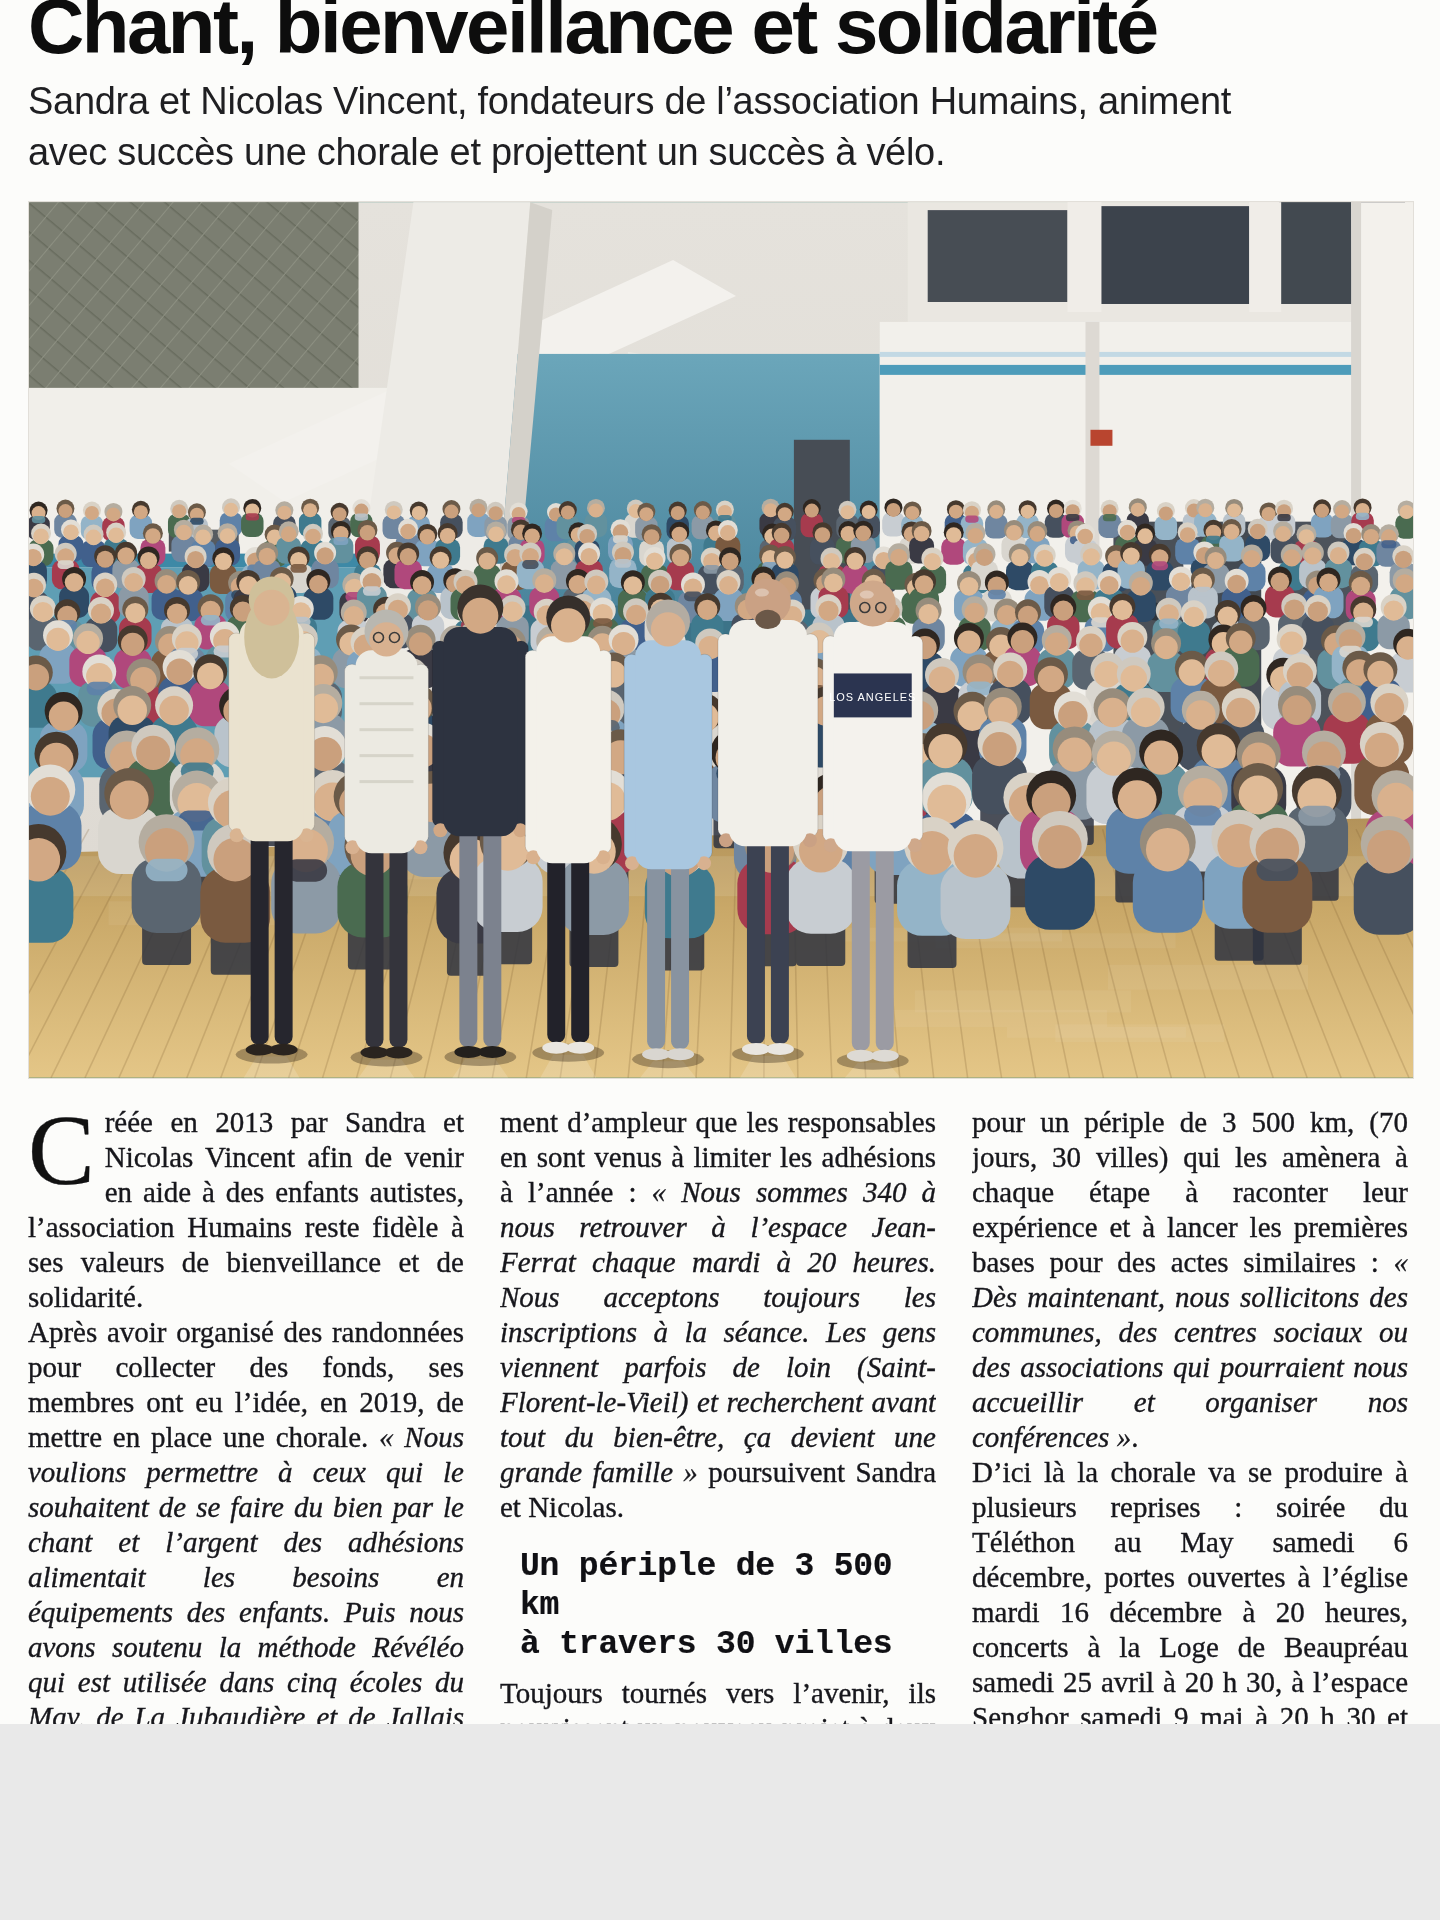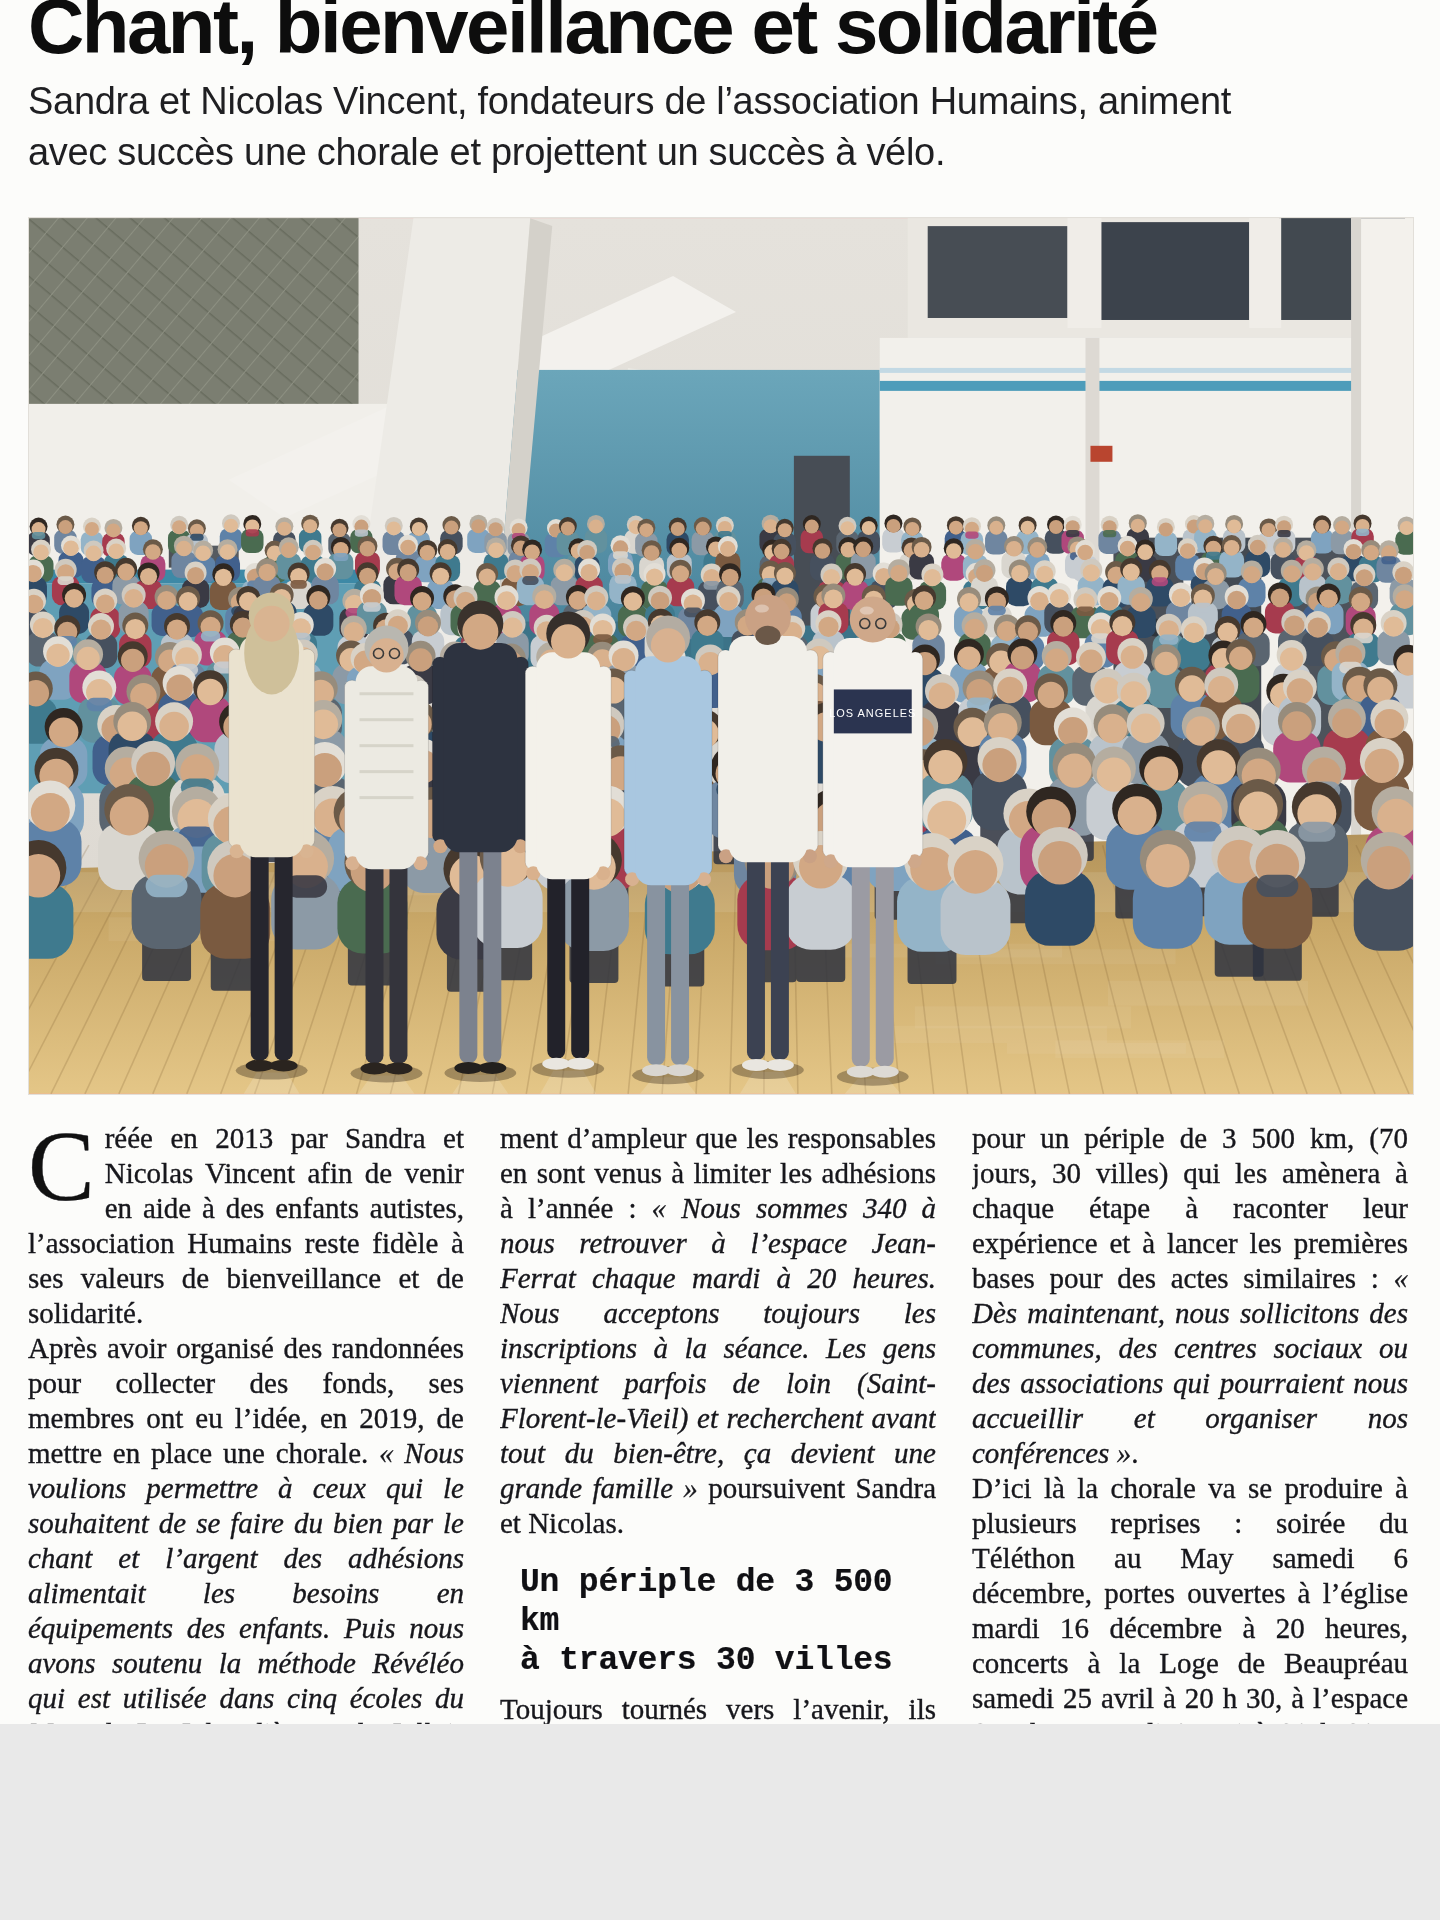--- a/index.html
+++ b/index.html
@@ -13,22 +13,22 @@
   .headline{
     margin:-14px 0 0 0; font-size:78px; line-height:1.04; font-weight:700;
     letter-spacing:-2.5px; color:#0d0d0d; white-space:nowrap;
   }
   .subhead{
     margin-top:9px; font-size:38px; line-height:1.33; font-weight:400;
     color:#1f1f22; letter-spacing:-0.3px;
   }
   .subhead span{display:block;}
   .photo-wrap{
-    margin-top:40px; width:1384px; height:876px;
-    border:1px solid #e2dfd9; background:#fca5a5; overflow:hidden;
+    margin-top:24px; width:1384px; height:876px;
+    border:1px solid #e2dfd9; background:#0f766e; overflow:hidden;
   }
   .caption{
     margin-top:12px; font-size:29px; line-height:1.26; color:#141416;
     letter-spacing:-0.2px;
   }
   .caption span{display:block;}
   .credit{
     margin-top:6px; text-align:right; font-size:15px; letter-spacing:1px;
     color:#a39d95; padding-right:6px;
   }

